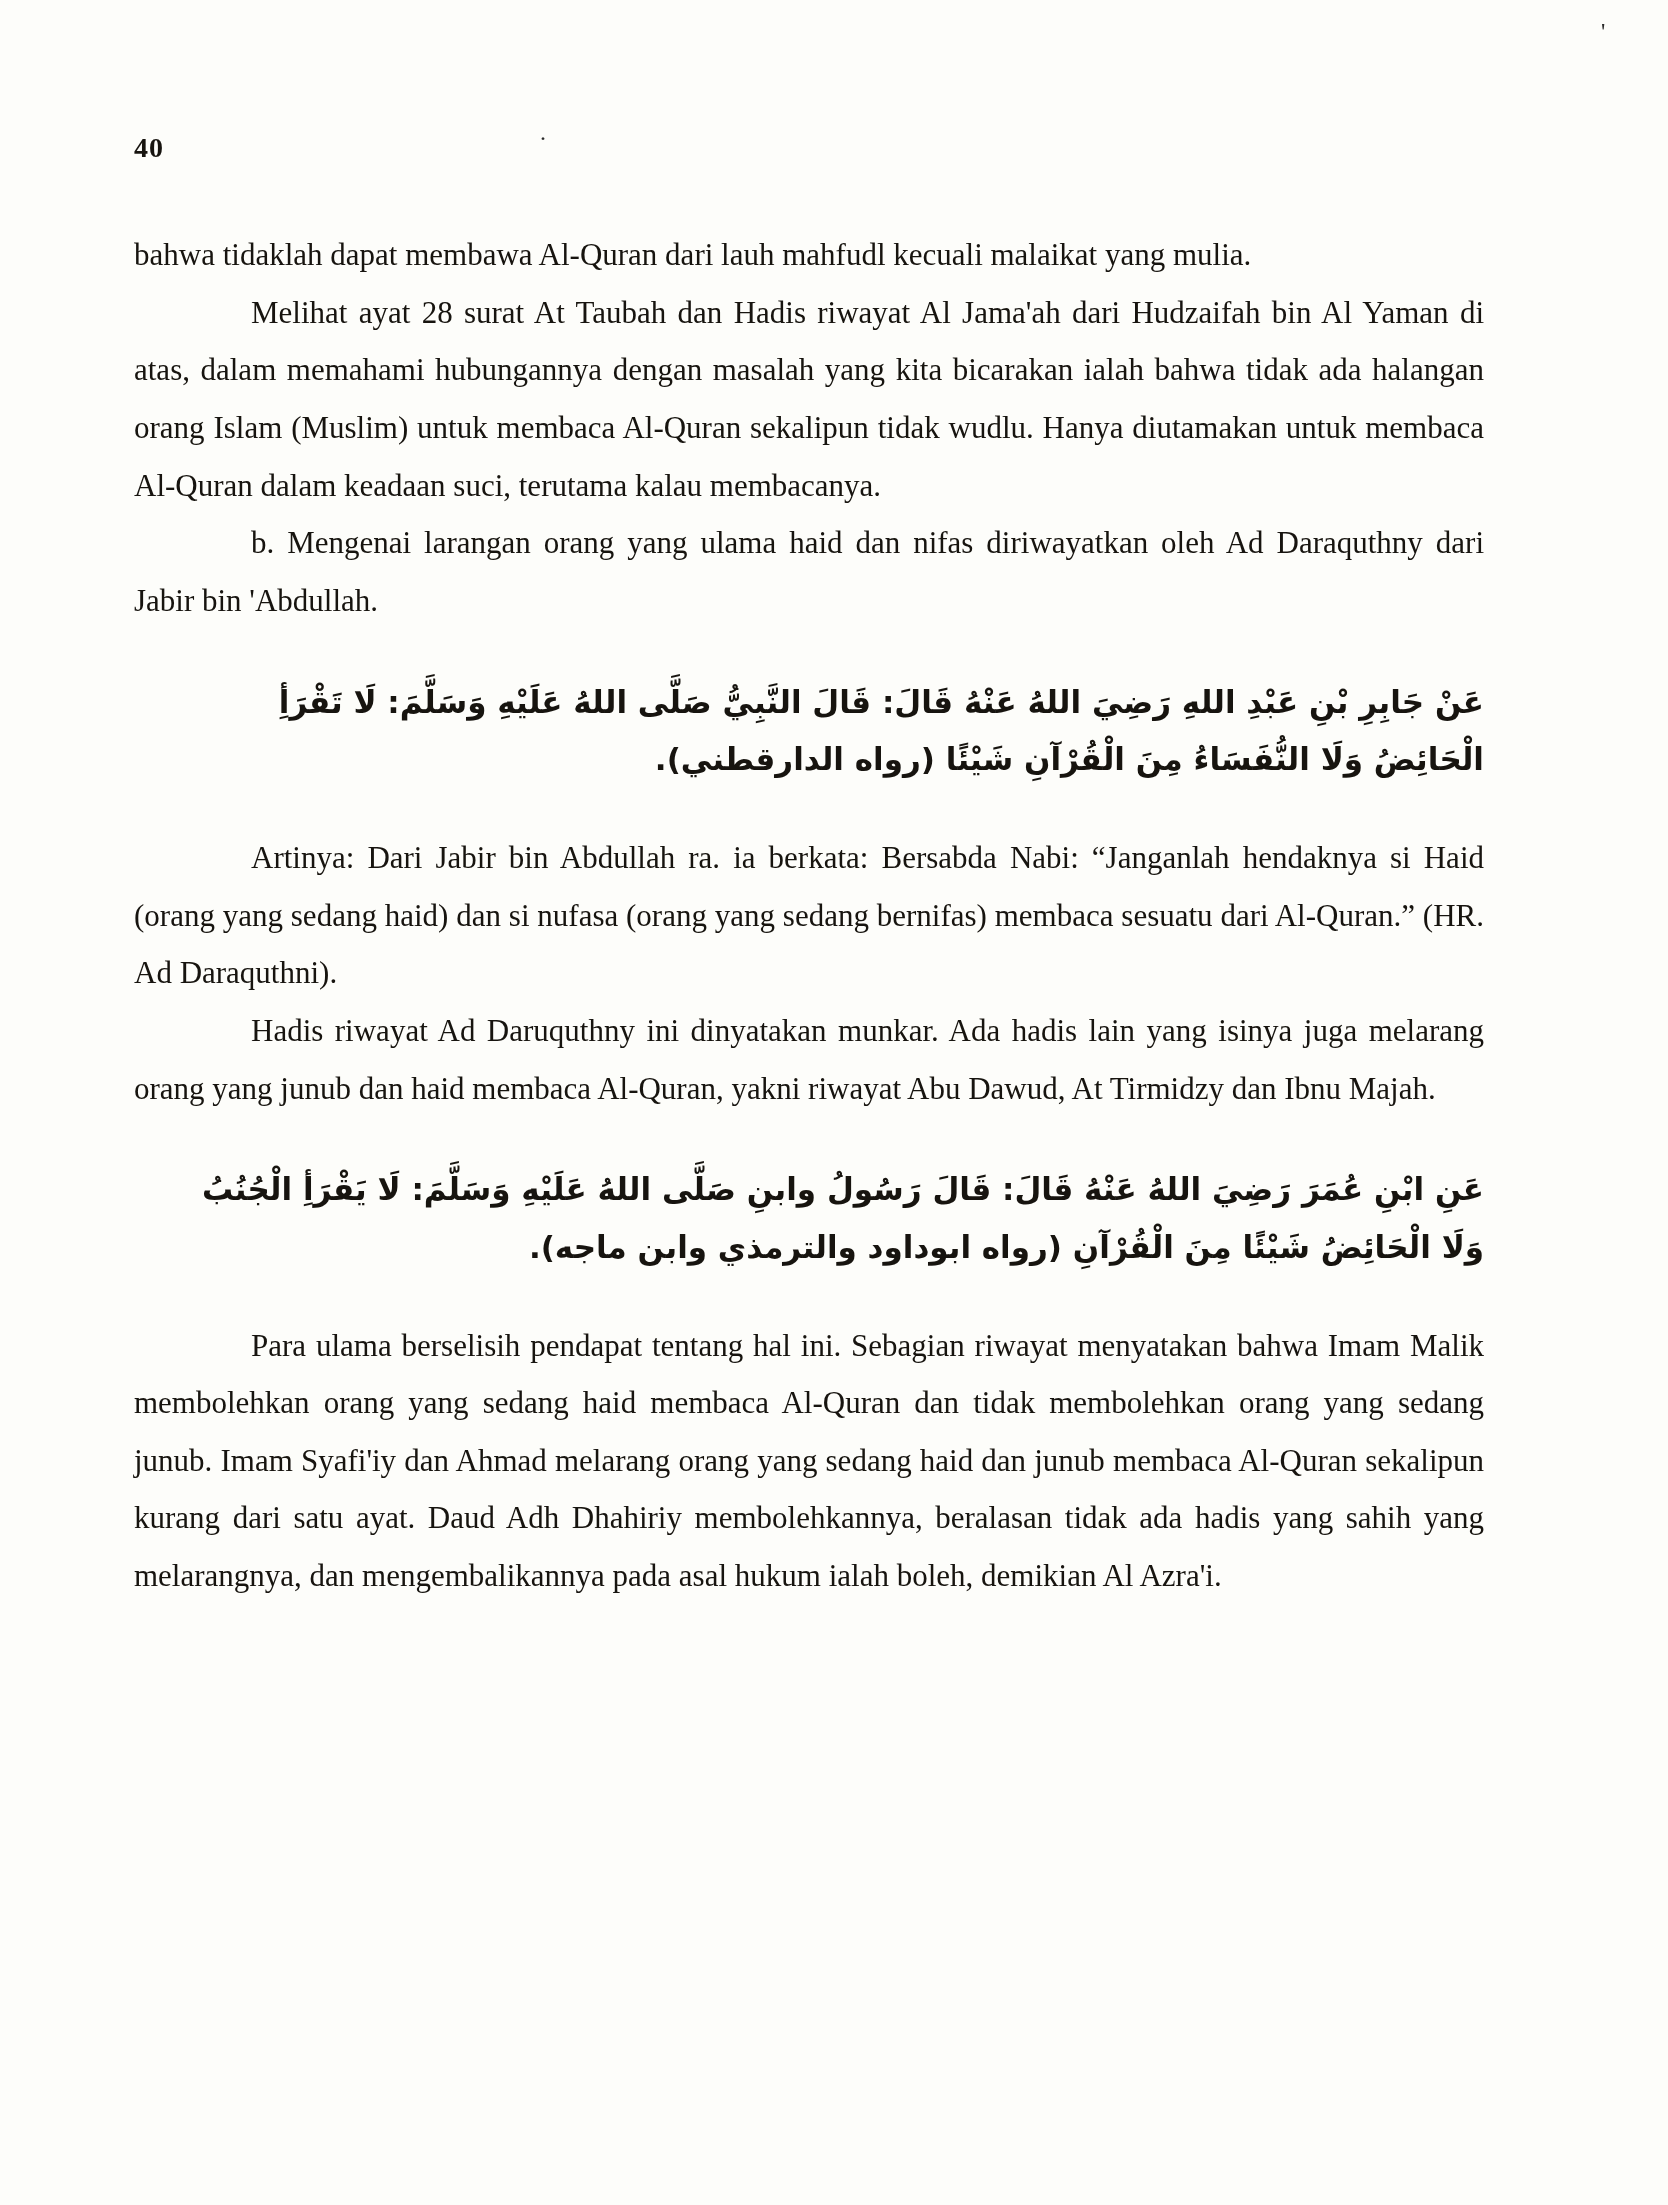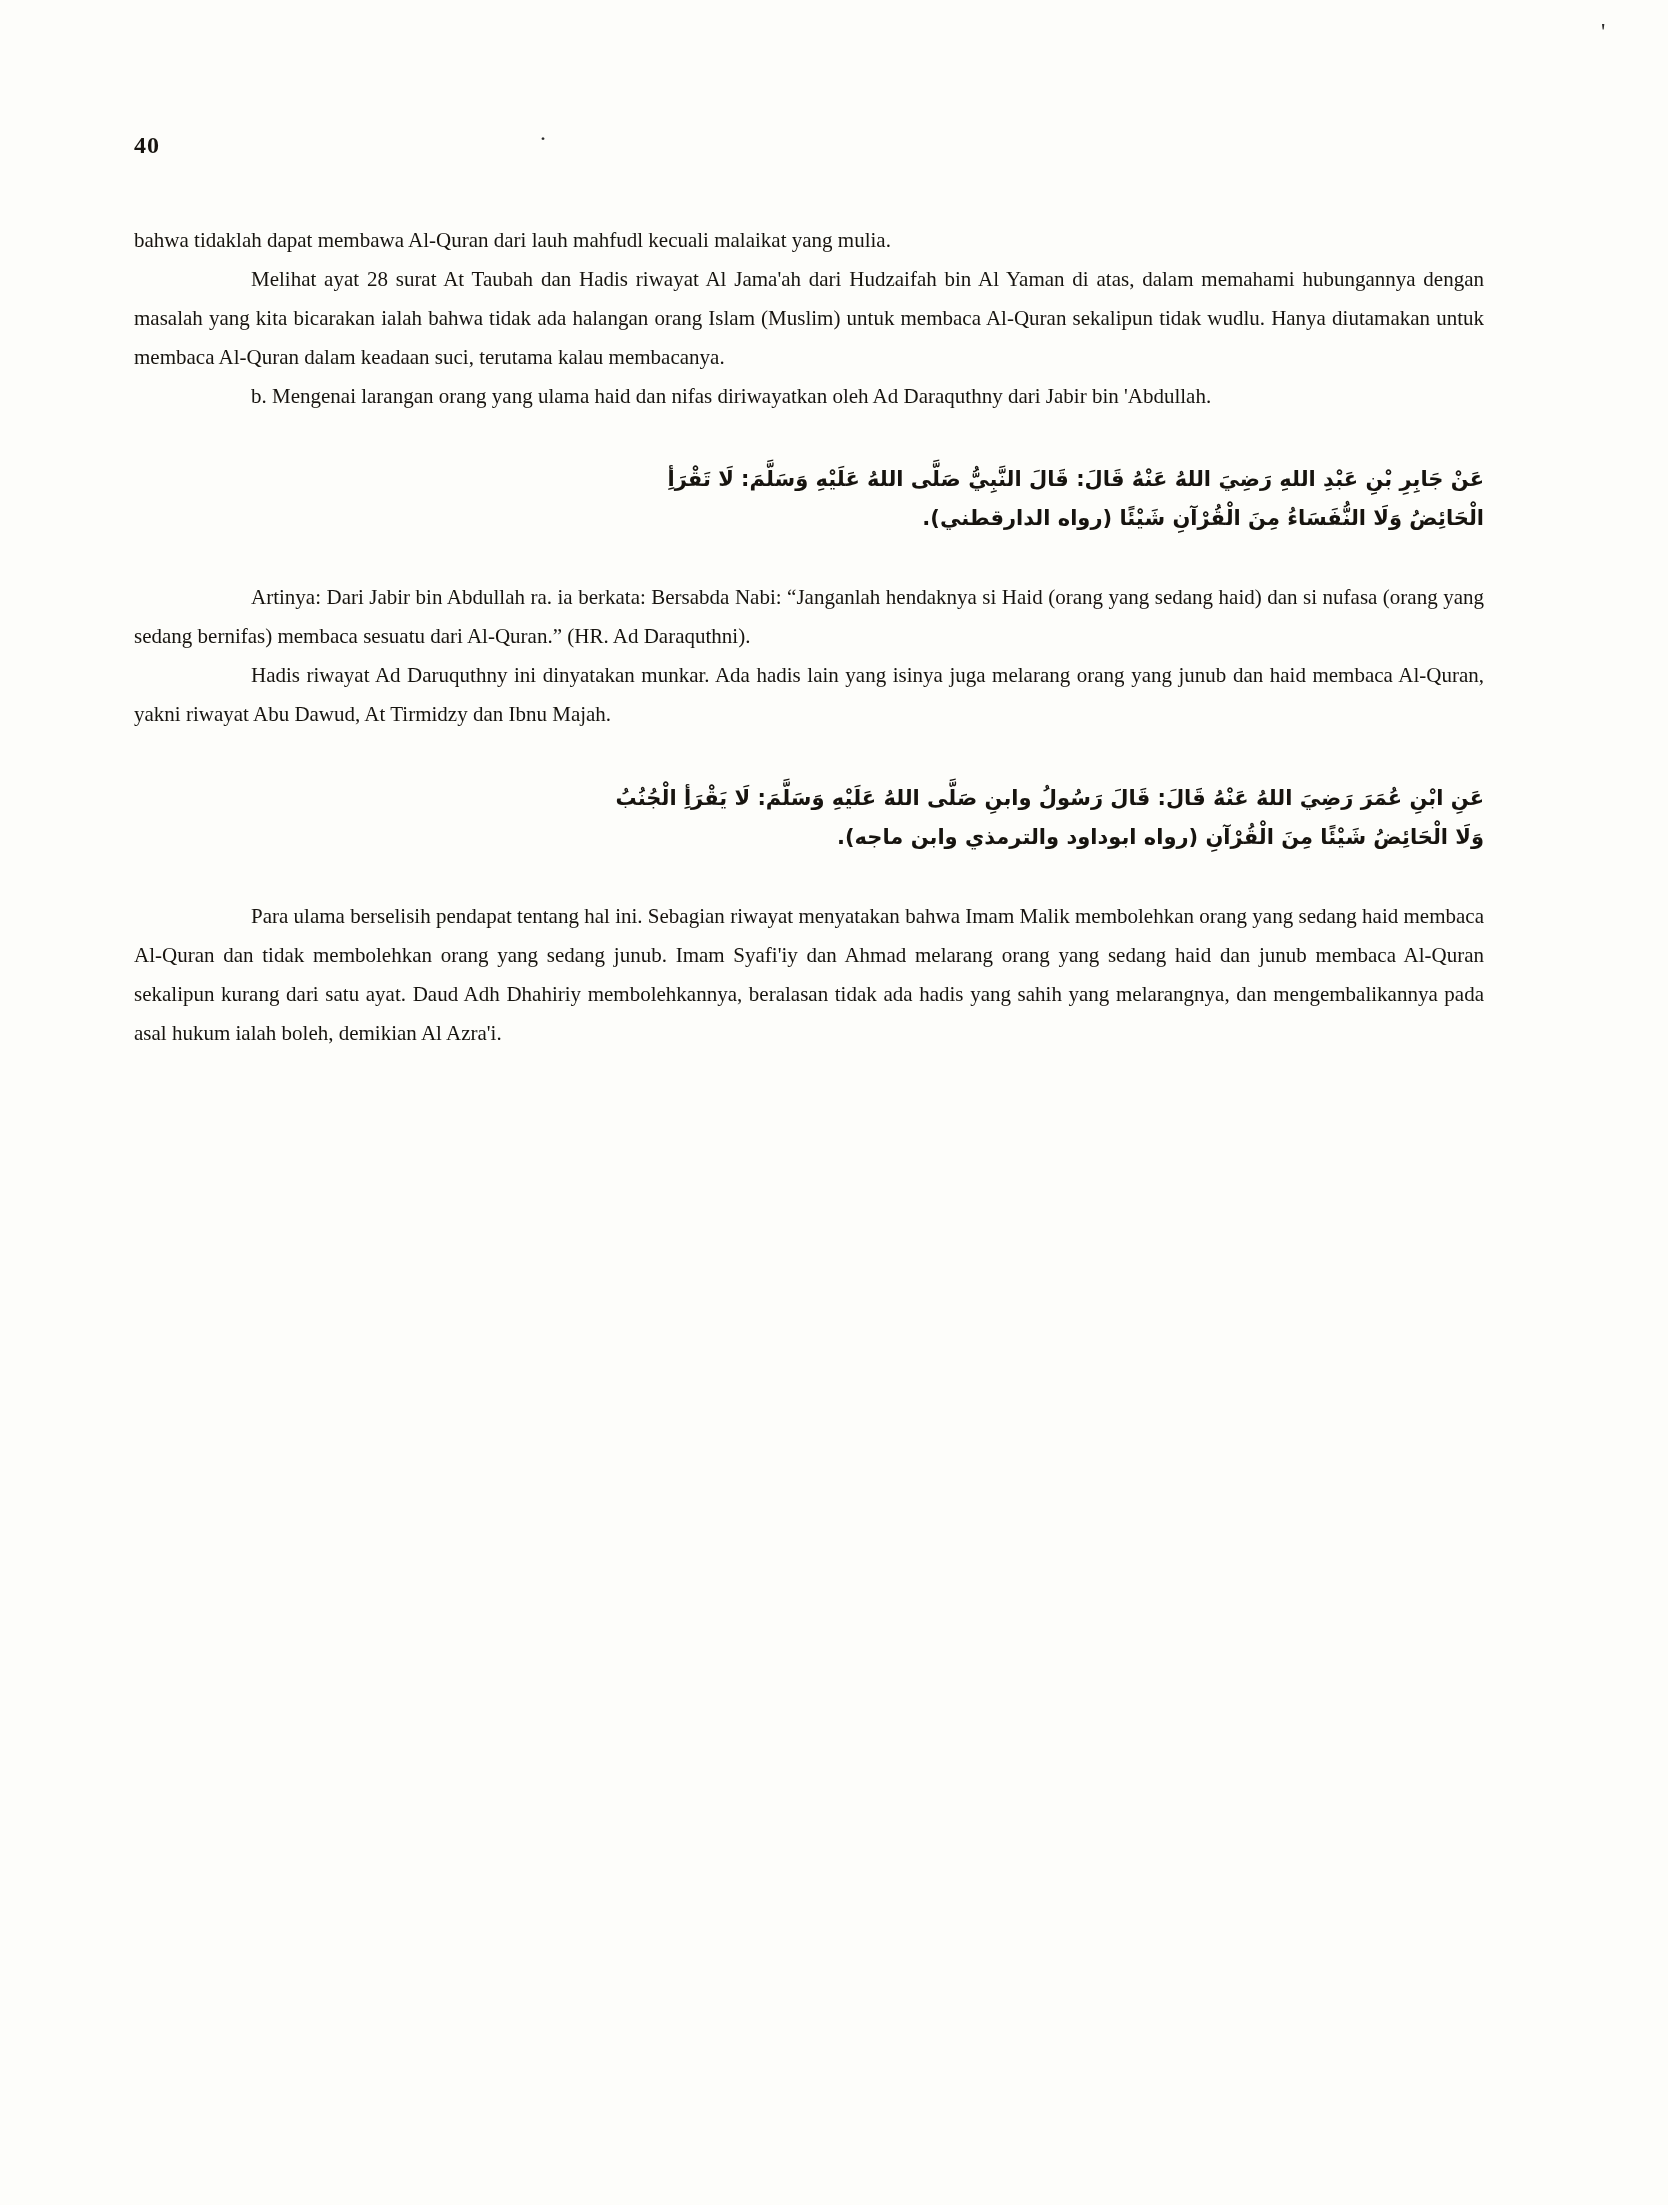--- a/index.html
+++ b/index.html
@@ -15,28 +15,28 @@
     position: relative;
     overflow: hidden;
   }
   .page {
     position: absolute;
     top: 132px;
     left: 134px;
     width: 1350px;
   }
   .page-number {
-    font-size: 24px;
+    font-size: 28px;
     font-weight: 700;
     letter-spacing: 0.9px;
     margin-bottom: 62px;
   }
   .body-text p {
     margin: 0;
-    font-size: 21px;
+    font-size: 31px;
     line-height: 1.86;
     text-align: justify;
   }
   p.indent {
     text-indent: 117px;
   }
   p.italic {
   }
   .arabic {
     direction: rtl;

